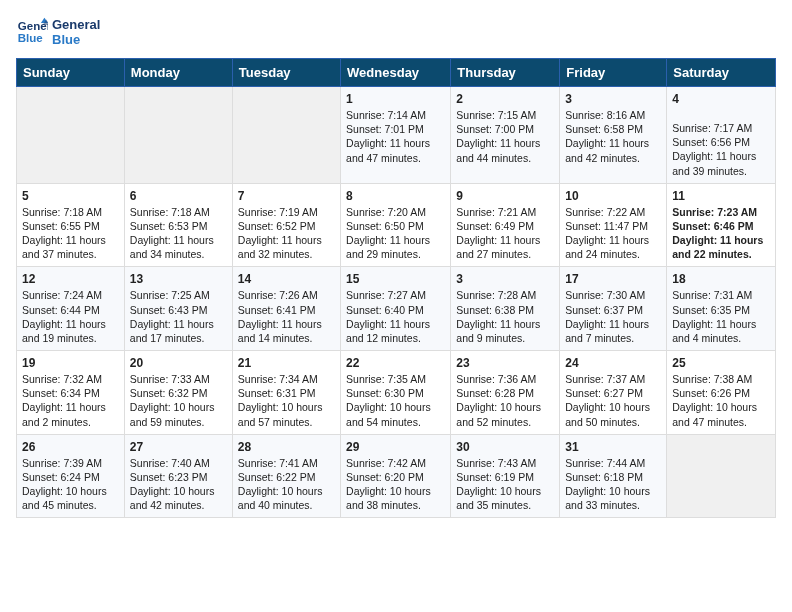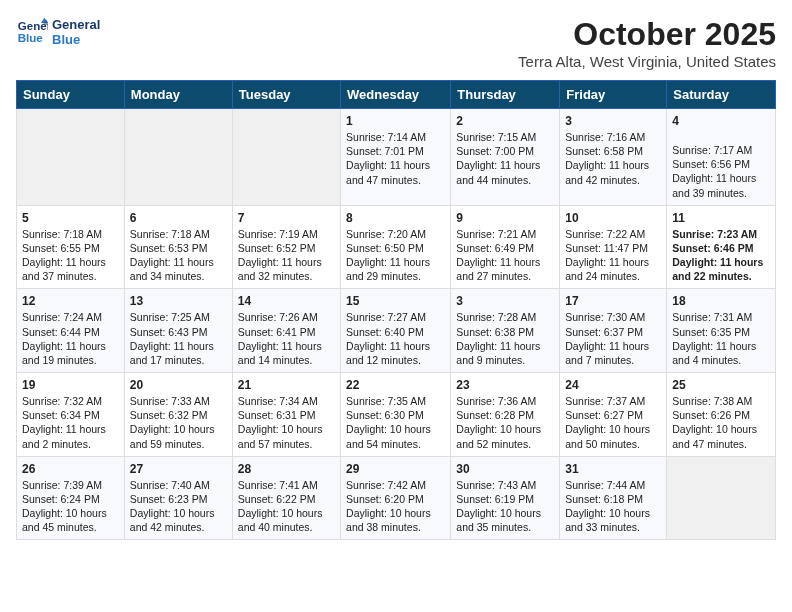--- a/index.html
+++ b/index.html
@@ -91,24 +91,20 @@
       <text x="2" y="16" font-size="13" font-weight="bold" fill="#1a3a6b" font-family="Arial">General</text>
       <text x="2" y="29" font-size="13" font-weight="bold" fill="#2a7ac7" font-family="Arial">Blue</text>
       <polygon points="28,8 36,8 32,2" fill="#2a7ac7"></polygon>
       <polygon points="30,10 38,10 34,4" fill="#1a3a6b" opacity="0.5"></polygon>
     </svg>
     <div>
       <div style="font-size:13px;font-weight:bold;color:#1a3a6b;">General</div>
       <div style="font-size:13px;font-weight:bold;color:#2a7ac7;">Blue</div>
     </div>
   </div>
-  <div class="title-area">
-    <div class="main-title">October 2025</div>
-    <div class="subtitle">Terra Alta, West Virginia, United States</div>
-  </div>
 </div>
 
 <table>
   <thead>
     <tr>
     <th>Sunday</th>
         <th>Monday</th>
         <th>Tuesday</th>
         <th>Wednesday</th>
         <th>Thursday</th>
@@ -128,21 +124,21 @@
 Daylight: 11 hours and 47 minutes.</div>
         </td>
         <td>
           <span class="day-num">2</span>
           <div class="cell-text" style="white-space: pre-line;">Sunrise: 7:15 AM
 Sunset: 7:00 PM
 Daylight: 11 hours and 44 minutes.</div>
         </td>
         <td>
           <span class="day-num">3</span>
-          <div class="cell-text" style="white-space: pre-line;">Sunrise: 7:16 AM
+          <div class="cell-text" style="white-space: pre-line;">Sunrise: 8:16 AM
 Sunset: 6:58 PM
 Daylight: 11 hours and 42 minutes.</div>
         </td>
         <td>
           <span class="day-num">4</span>
           <div class="cell-text" style="white-space: pre-line; margin-top: 15px;">Sunrise: 7:17 AM
 Sunset: 6:56 PM
 Daylight: 11 hours and 39 minutes.</div>
         </td>
       </tr>

